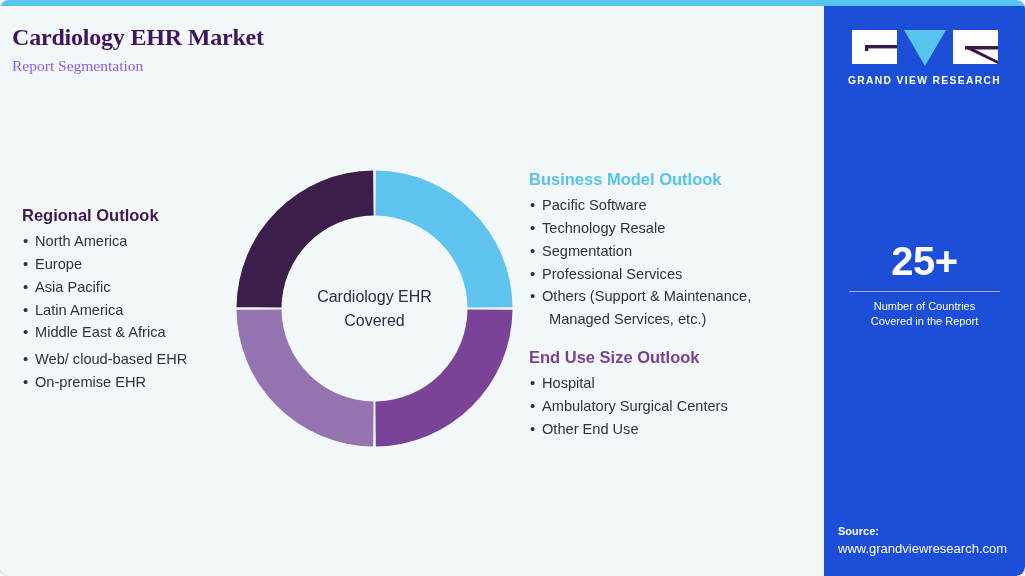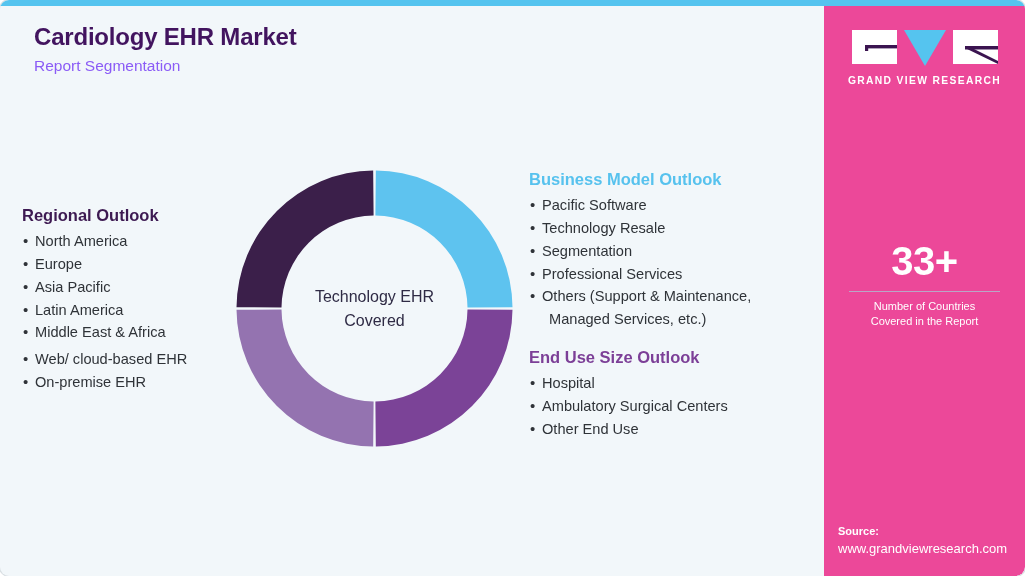--- a/index.html
+++ b/index.html
@@ -8,21 +8,21 @@
 
   #canvas{position:relative;width:1025px;height:576px;
           background:#f2f7fa;border-radius:9px;overflow:hidden;
           box-shadow:0 0 0 1px #d9dfe3;}
 
   
   #top-strip{position:absolute;left:0;top:0;width:1025px;height:6px;
              background:#55c4ef;border-top-left-radius:9px;border-top-right-radius:9px;}
 
   
-  #header{position:absolute;left:34px;top:24px;width:760px;}
+  #header{position:absolute;left:12px;top:24px;width:760px;font-family:Liberation Serif, serif;}
   #main-title{font-size:24px;font-weight:bold;color:#42145f;letter-spacing:-0.2px;
               margin:0 0 6px 0;line-height:1.12;}
   #sub-title{font-size:15.5px;color:#8b5cf6;line-height:1.2;}
 
   
   .outlook{position:absolute;}
   .outlook h3{margin:0 0 4px 0;font-size:16.5px;font-weight:bold;line-height:1.2;}
   .outlook ul{list-style:none;margin:0;padding:0;}
   .outlook li{font-size:14.6px;color:#2f3338;line-height:1.57;
               position:relative;padding-left:13px;white-space:pre-wrap;}
@@ -41,21 +41,21 @@
   
   #donut-wrap{position:absolute;left:236px;top:170px;width:277px;height:277px;}
   #donut-svg{display:block;}
   #donut-center-text{position:absolute;left:0;top:0;width:277px;height:277px;
                      display:flex;flex-direction:column;align-items:center;
                      justify-content:center;pointer-events:none;}
   #donut-center-text span{font-size:16px;color:#2f2b45;line-height:1.45;text-align:center;}
 
   
   #side-panel{position:absolute;left:824px;top:6px;width:201px;height:570px;
-              background:#ec4899;border-bottom-right-radius:9px;}
+              background:#1d4ed8;border-bottom-right-radius:9px;}
 
   #logo-block{position:absolute;left:0;top:22px;width:201px;
               display:flex;flex-direction:column;align-items:center;}
   #logo-mark{width:146px;height:40px;display:block;}
   #logo-wordmark{margin-top:7px;font-size:10.3px;font-weight:bold;color:#ffffff;
                  letter-spacing:1.35px;white-space:nowrap;}
 
   #stat-block{position:absolute;left:0;top:235px;width:201px;text-align:center;}
   #stat-value{font-size:40px;font-weight:bold;color:#ffffff;line-height:1;letter-spacing:-0.5px;}
   #stat-rule{width:151px;height:1px;background:#b9a6c6;margin:10px auto 7px auto;}
@@ -119,21 +119,21 @@
   <div id="donut-wrap">
     <svg id="donut-svg" width="277" height="277" viewBox="0 0 277 277">
       <g id="donut-segments">
           <path d="M 139.8246845578112 0.5063580782712336 A 138 138 0 0 1 276.4936419217288 137.17531544218878 L 231.49571520812157 137.6072777979968 A 93 93 0 0 0 139.3927222020032 45.50428479187845 Z" fill="#5ec3ef"></path>
           <path d="M 276.4936419217288 139.82468455781122 A 138 138 0 0 1 139.8246845578112 276.4936419217288 L 139.3927222020032 231.49571520812157 A 93 93 0 0 0 231.49571520812157 139.3927222020032 Z" fill="#7b4397"></path>
           <path d="M 137.17531544218878 276.4936419217288 A 138 138 0 0 1 0.5063580782712336 139.82468455781128 L 45.50428479187845 139.39272220200326 A 93 93 0 0 0 137.60727779799677 231.49571520812157 Z" fill="#9473b0"></path>
           <path d="M 0.5063580782712336 137.17531544218875 A 138 138 0 0 1 137.17531544218872 0.5063580782712336 L 137.60727779799674 45.50428479187845 A 93 93 0 0 0 45.50428479187845 137.60727779799677 Z" fill="#3b1f4a"></path>
         </g>
     </svg>
     <div id="donut-center-text">
-      <span>Technology EHR</span>
+      <span>Cardiology EHR</span>
       <span>Covered</span>
     </div>
   </div>
 
   <div id="side-panel">
 
     <div id="logo-block">
       <svg id="logo-mark" viewBox="0 0 146 40">
 
         <rect x="0" y="2" width="45" height="34" fill="#ffffff"></rect>
@@ -143,21 +143,21 @@
         <polygon points="52,2 94,2 73,38" fill="#55c4ef"></polygon>
 
         <rect x="101" y="2" width="45" height="34" fill="#ffffff"></rect>
         <polygon points="113,18 146,18 146,21.4 113,21.4" fill="#3b1450"></polygon>
         <polygon points="117,18.6 146,33 146,36 114,20.4" fill="#3b1450"></polygon>
       </svg>
       <div id="logo-wordmark">GRAND VIEW RESEARCH</div>
     </div>
 
     <div id="stat-block">
-      <div id="stat-value">33+</div>
+      <div id="stat-value">25+</div>
       <div id="stat-rule"></div>
       <div id="stat-caption">
         <div>Number of Countries</div>
         <div>Covered in the Report</div>
       </div>
     </div>
 
     <div id="source-block">
       <div id="source-label">Source:</div>
       <div id="source-url">www.grandviewresearch.com</div>

